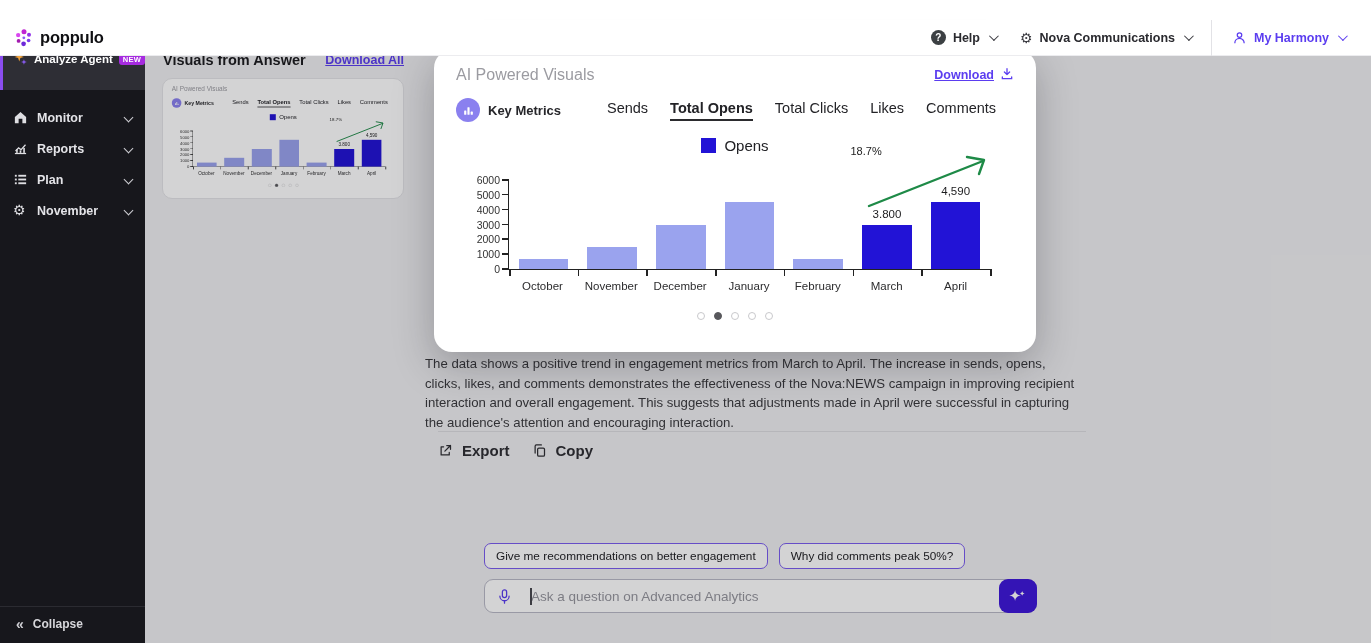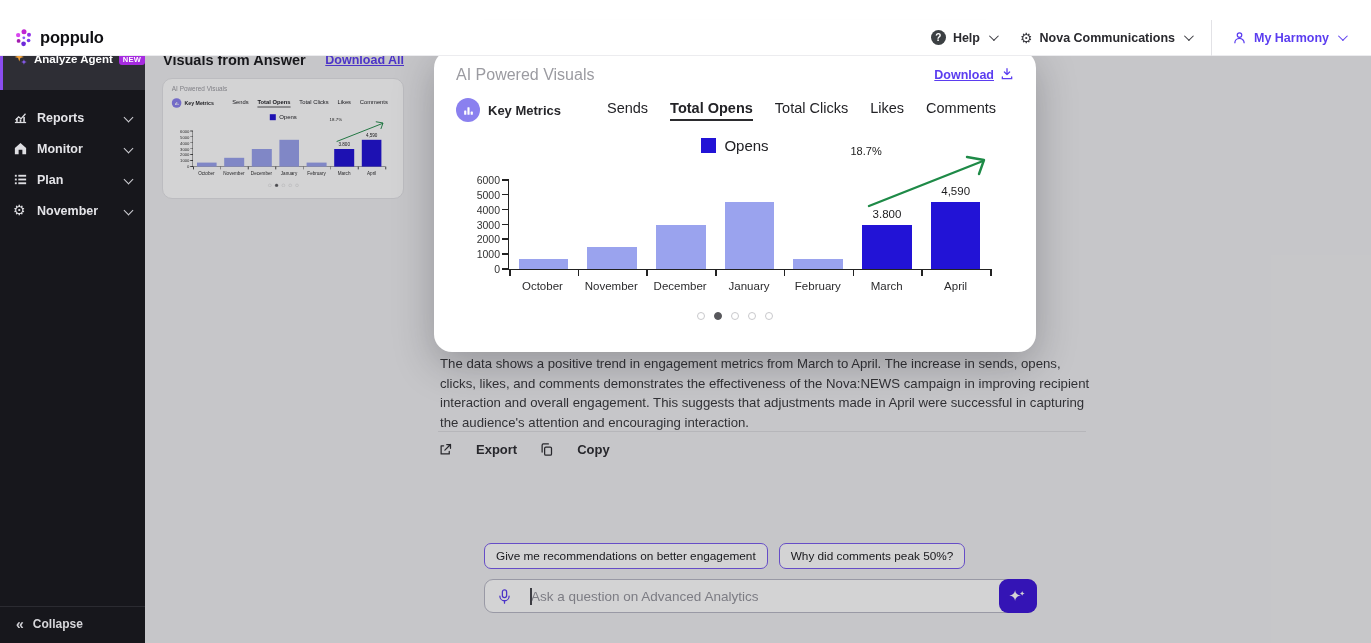--- a/index.html
+++ b/index.html
@@ -84,24 +84,24 @@
   .xtick{position:absolute;bottom:-7px;width:1.5px;height:7px;background:#222;}
   .vc-ann{position:absolute;left:71%;top:-35px;font-size:11px;color:#222;}
   .vc-arrow{position:absolute;left:74%;top:-26px;width:130px;height:58px;}
   .vc-arrow svg{width:100%;height:100%;display:block;}
   .vc-xlabels{display:flex;margin-top:10px;}
   .vc-xlb{flex:1;text-align:center;font-size:11.5px;color:#2c2c2e;}
   .vc-dots{display:flex;justify-content:center;gap:9px;margin-top:20px;}
   .vc-dot{width:8px;height:8px;border-radius:50%;border:1.5px solid #c9c9cc;background:#fff;cursor:pointer;}
   .vc-dot.active{background:#58585c;border-color:#58585c;}
   
-  .answer-p{position:absolute;left:295px;top:318px;width:650px;font-size:13.2px;line-height:19.5px;color:#3a3a3e;}
+  .answer-p{position:absolute;left:280px;top:318px;width:650px;font-size:13.2px;line-height:19.5px;color:#3a3a3e;}
   .divider{position:absolute;left:293px;top:395px;width:648px;height:1px;background:#dcdce0;}
   .action-row{position:absolute;left:293px;top:406px;display:flex;gap:22px;}
-  .action{display:flex;align-items:center;gap:23px;font-size:13px;color:#2e2e33;font-weight:600;cursor:pointer;}
+  .action{display:flex;align-items:center;gap:9px;font-size:15px;color:#2e2e33;font-weight:600;cursor:pointer;}
   .question{position:absolute;left:293px;top:455px;width:630px;font-size:14.8px;font-weight:600;
     line-height:21px;color:#212124;}
   .chips{position:absolute;left:339px;top:507px;display:flex;gap:11px;}
   .chip{padding:5px 11px;border:1.4px solid #7a5cf0;border-radius:7px;font-size:11.8px;
     color:#222226;background:#fff;white-space:nowrap;cursor:pointer;}
   .inputwrap{position:absolute;left:339px;top:543px;width:553px;height:34px;background:#fff;
     border:1.4px solid #b9b9c6;border-radius:9px;display:flex;align-items:center;}
   .mic{margin-left:11px;width:17px;height:17px;flex:none;}
   .caret{position:absolute;left:45px;top:8px;width:1.5px;height:17px;background:#47474d;}
   .q-input{border:none;outline:none;flex:1;margin-left:18px;font-size:13.5px;color:#333;
@@ -159,37 +159,37 @@
             <path d="M10 2l1.8 5.6L17.4 9.4 11.8 11.2 10 16.8 8.2 11.2 2.6 9.4 8.2 7.6Z" fill="#f0a13a"></path>
             <path d="M17.5 13l1.1 3.4 3.4 1.1-3.4 1.1-1.1 3.4-1.1-3.4-3.4-1.1 3.4-1.1Z" fill="#8b5cf6"></path>
           </svg>
         </span>
         <span class="sb-active-label">Analyze Agent</span>
         <span class="sb-badge">NEW</span>
       </div>
       <div class="sb-item">
         <span class="sb-ic">
           <svg width="15" height="15" viewBox="0 0 24 24">
+            <path d="M3 11L12 3l9 8v10h-6v-7h-6v7H3Z" fill="#dedee2"></path>
+          </svg>
+        </span>
+        <span>Monitor</span>
+        <span class="chev"></span>
+      </div>
+      <div class="sb-item">
+        <span class="sb-ic">
+          <svg width="15" height="15" viewBox="0 0 24 24">
             <path d="M3 20h18" stroke="#dedee2" stroke-width="2"></path>
             <path d="M4 16l5-5 4 3 7-8" fill="none" stroke="#dedee2" stroke-width="2"></path>
             <rect x="5" y="13" width="2.6" height="6" fill="#dedee2"></rect>
             <rect x="10.7" y="15" width="2.6" height="4" fill="#dedee2"></rect>
             <rect x="16.4" y="11" width="2.6" height="8" fill="#dedee2"></rect>
           </svg>
         </span>
         <span>Reports</span>
-        <span class="chev"></span>
-      </div>
-      <div class="sb-item">
-        <span class="sb-ic">
-          <svg width="15" height="15" viewBox="0 0 24 24">
-            <path d="M3 11L12 3l9 8v10h-6v-7h-6v7H3Z" fill="#dedee2"></path>
-          </svg>
-        </span>
-        <span>Monitor</span>
         <span class="chev"></span>
       </div>
       <div class="sb-item">
         <span class="sb-ic">
           <svg width="15" height="15" viewBox="0 0 24 24">
             <rect x="3" y="4.5" width="3" height="3" fill="#dedee2"></rect>
             <rect x="3" y="10.5" width="3" height="3" fill="#dedee2"></rect>
             <rect x="3" y="16.5" width="3" height="3" fill="#dedee2"></rect>
             <rect x="8.5" y="4.5" width="12.5" height="3" fill="#dedee2"></rect>
             <rect x="8.5" y="10.5" width="12.5" height="3" fill="#dedee2"></rect>

